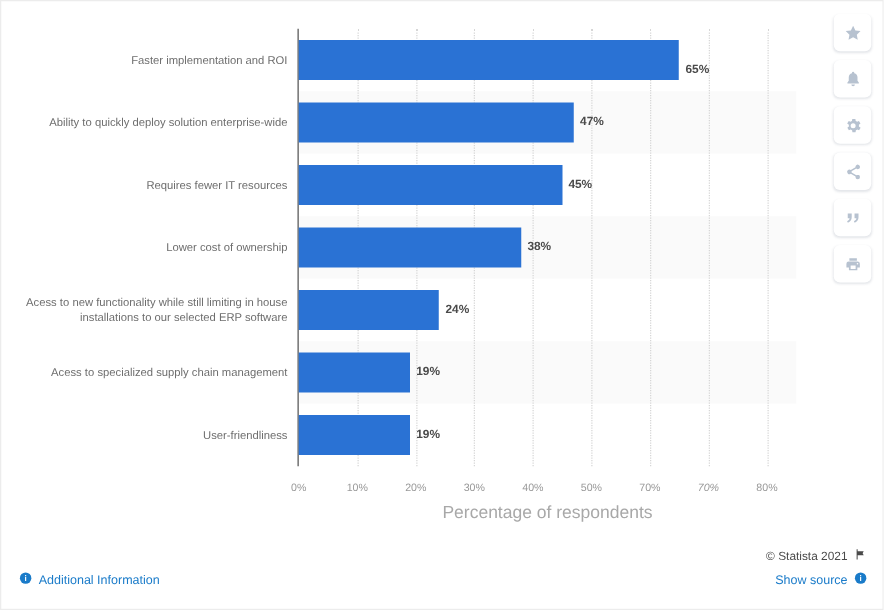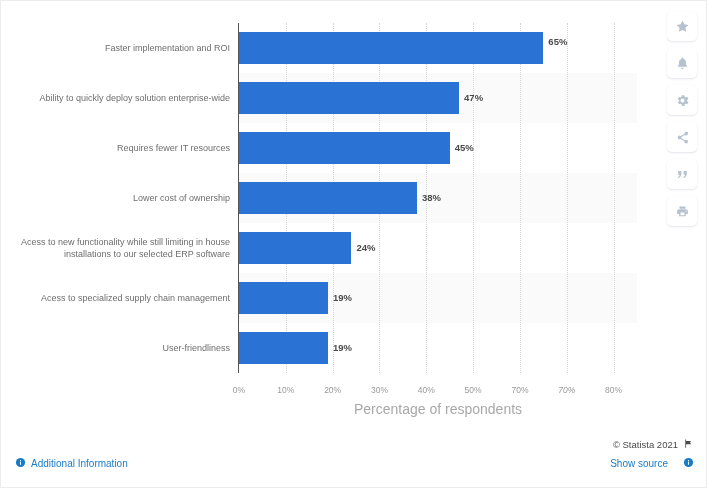--- a/index.html
+++ b/index.html
@@ -170,21 +170,21 @@
     white-space: nowrap;
   }
   #show-source {
     position: absolute;
     right: 14px;
     top: 31px;
     font-size: 10px;
     color: #1a7bc9;
     display: flex;
     align-items: center;
-    gap: 15px;
+    gap: 5px;
     cursor: pointer;
     white-space: nowrap;
   }
   .info-dot { display: block; }
 </style>
 </head>
 <body>
 
 <div id="page">
 
@@ -213,21 +213,21 @@
         <div class="cat-label" style="top: 40.5px;">Faster implementation and ROI</div>
         <div class="cat-label" style="top: 90.5px;">Ability to quickly deploy solution enterprise-wide</div>
         <div class="cat-label" style="top: 140.5px;">Requires fewer IT resources</div>
         <div class="cat-label" style="top: 190.5px;">Lower cost of ownership</div>
         <div class="cat-label" style="top: 234.5px;">Acess to new functionality while still limiting in house installations to our selected ERP software</div>
         <div class="cat-label" style="top: 290.5px;">Acess to specialized supply chain management</div>
         <div class="cat-label" style="top: 340.5px;">User-friendliness</div>
       </div>
     <div id="bars-layer">
         <div class="bar" style="left: 238px; top: 31px; width: 304.353px; background: rgb(42, 114, 212);"></div>
-        <div class="bar-value" style="left: 547.353px; top: 25px; text-align: center;">65%</div>
+        <div class="bar-value" style="left: 547.353px; top: 39px; text-align: center;">65%</div>
         <div class="bar" style="left: 238px; top: 81px; width: 220.071px; background: rgb(42, 114, 212);"></div>
         <div class="bar-value" style="left: 463.071px; top: 81px;">47%</div>
         <div class="bar" style="left: 238px; top: 131px; width: 210.706px; background: rgb(42, 114, 212);"></div>
         <div class="bar-value" style="left: 453.706px; top: 131px;">45%</div>
         <div class="bar" style="left: 238px; top: 181px; width: 177.929px; background: rgb(42, 114, 212);"></div>
         <div class="bar-value" style="left: 420.929px; top: 181px;">38%</div>
         <div class="bar" style="left: 238px; top: 231px; width: 112.376px; background: rgb(42, 114, 212);"></div>
         <div class="bar-value" style="left: 355.376px; top: 231px;">24%</div>
         <div class="bar" style="left: 238px; top: 281px; width: 88.9647px; background: rgb(42, 114, 212);"></div>
         <div class="bar-value" style="left: 331.965px; top: 281px;">19%</div>

